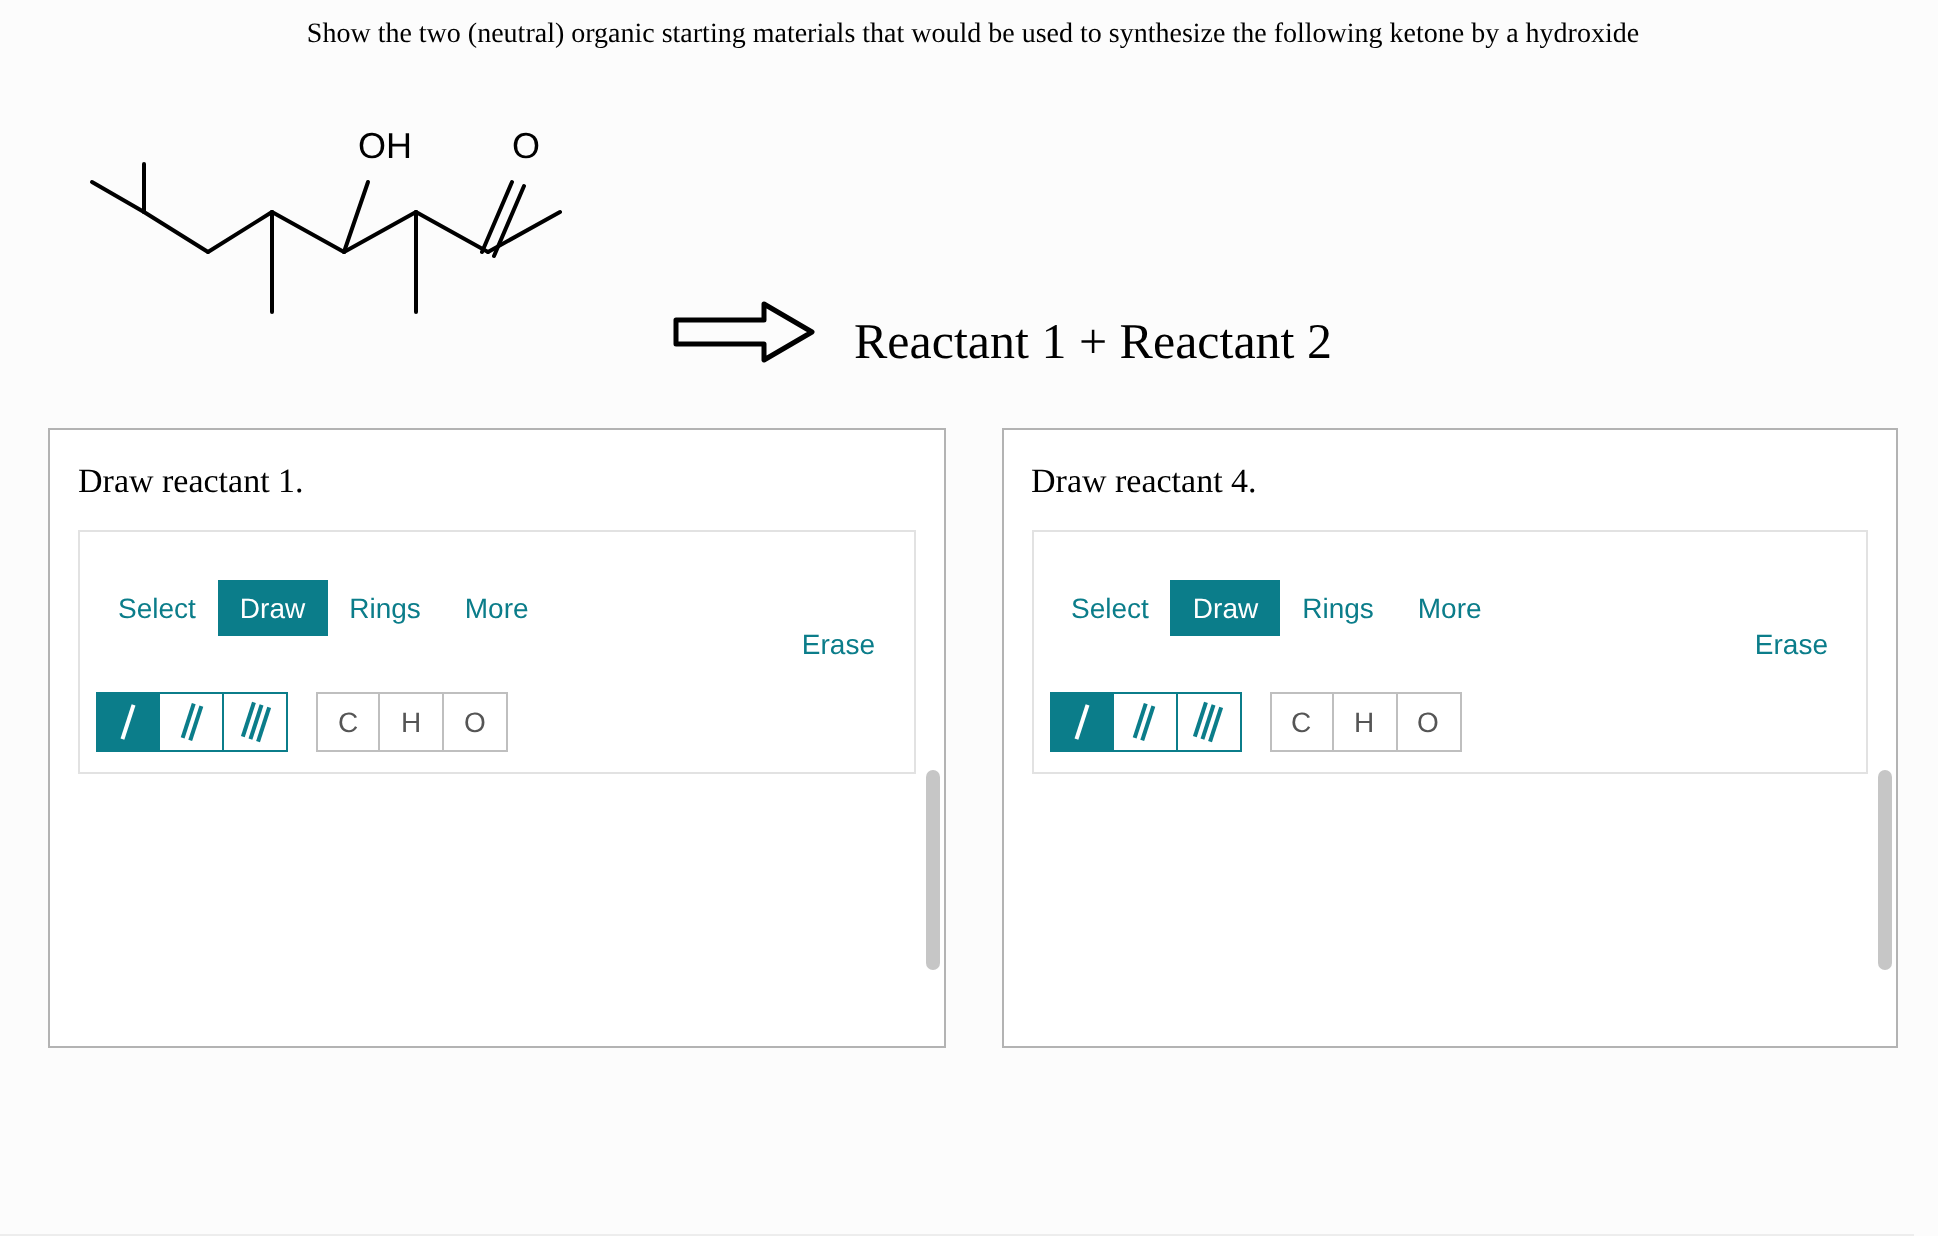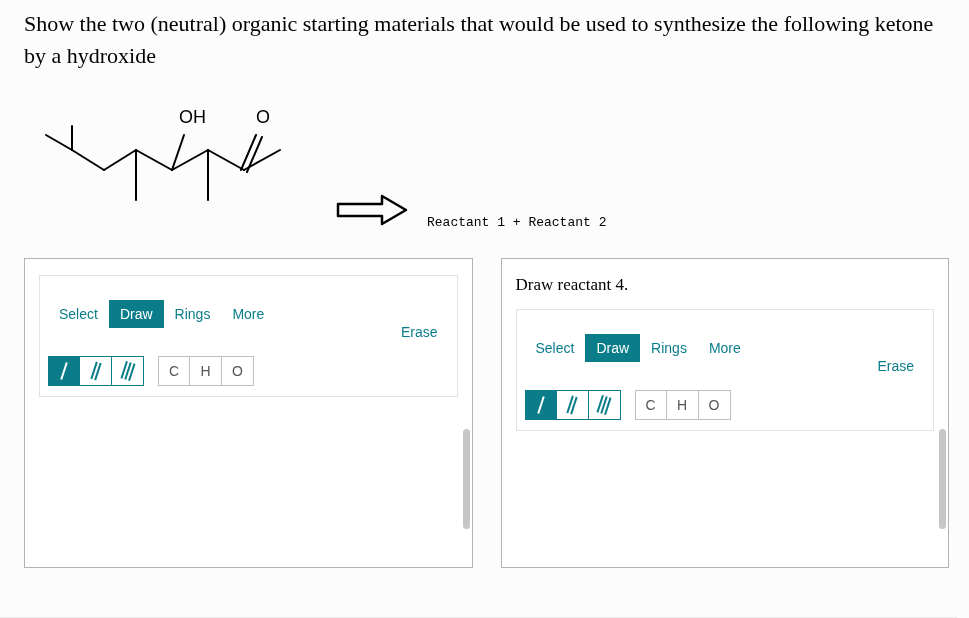--- a/index.html
+++ b/index.html
@@ -15,26 +15,26 @@
   .page-container {
     padding: 8px 20px 0 24px;
     height: 618px;
     overflow-y: scroll;
   }
   
   .page-container::-webkit-scrollbar { width: 10px; }
   .page-container::-webkit-scrollbar-thumb { background: #bdbdbd; border-radius: 5px; }
   .page-container::-webkit-scrollbar-track { background: transparent; }
 
-  .question-text { font-size: 22px; line-height: 1.45; color: #000; }
+  .question-text { font-size: 14px; line-height: 1.45; color: #000; text-align: center; }
 
   .prompt-row { display: flex; align-items: flex-end; margin: 8px 0 28px 0; }
   .molecule-box { width: 300px; height: 150px; }
   .arrow-box { width: 95px; display:flex; align-items:center; justify-content:center; }
-  .reactant-label { font-size: 13px; font-family: Liberation Mono, monospace; color:#000; margin-left: 8px;}
+  .reactant-label { font-size: 25px; font-family: Liberation Serif, serif; color:#000; margin-left: 8px;}
 
   .panels { display:flex; gap: 28px; font-family: Arial, sans-serif;}
   .panel {
     flex: 1;
     border: 1px solid #b3b3b3;
     background: #fff;
     padding: 16px 14px 14px 14px;
     min-height: 310px;
     position: relative;
   }
@@ -135,20 +135,21 @@
           <path d="M6 14 H50 V6 L74 20 L50 34 V26 H6 Z"></path>
         </g>
       </svg>
     </div>
     <div class="reactant-label">Reactant 1  +  Reactant 2</div>
   </div>
 
   <div class="panels">
 
     <div class="panel">
+      <div class="panel-title">Draw reactant 1.</div>
       <div class="toolbar">
         <div class="tab-row">
           <div class="tab">Select</div>
           <div class="tab active">Draw</div>
           <div class="tab">Rings</div>
           <div class="tab">More</div>
           <div class="tab erase">Erase</div>
         </div>
         <div class="tool-row">
           <div class="bond-group">

